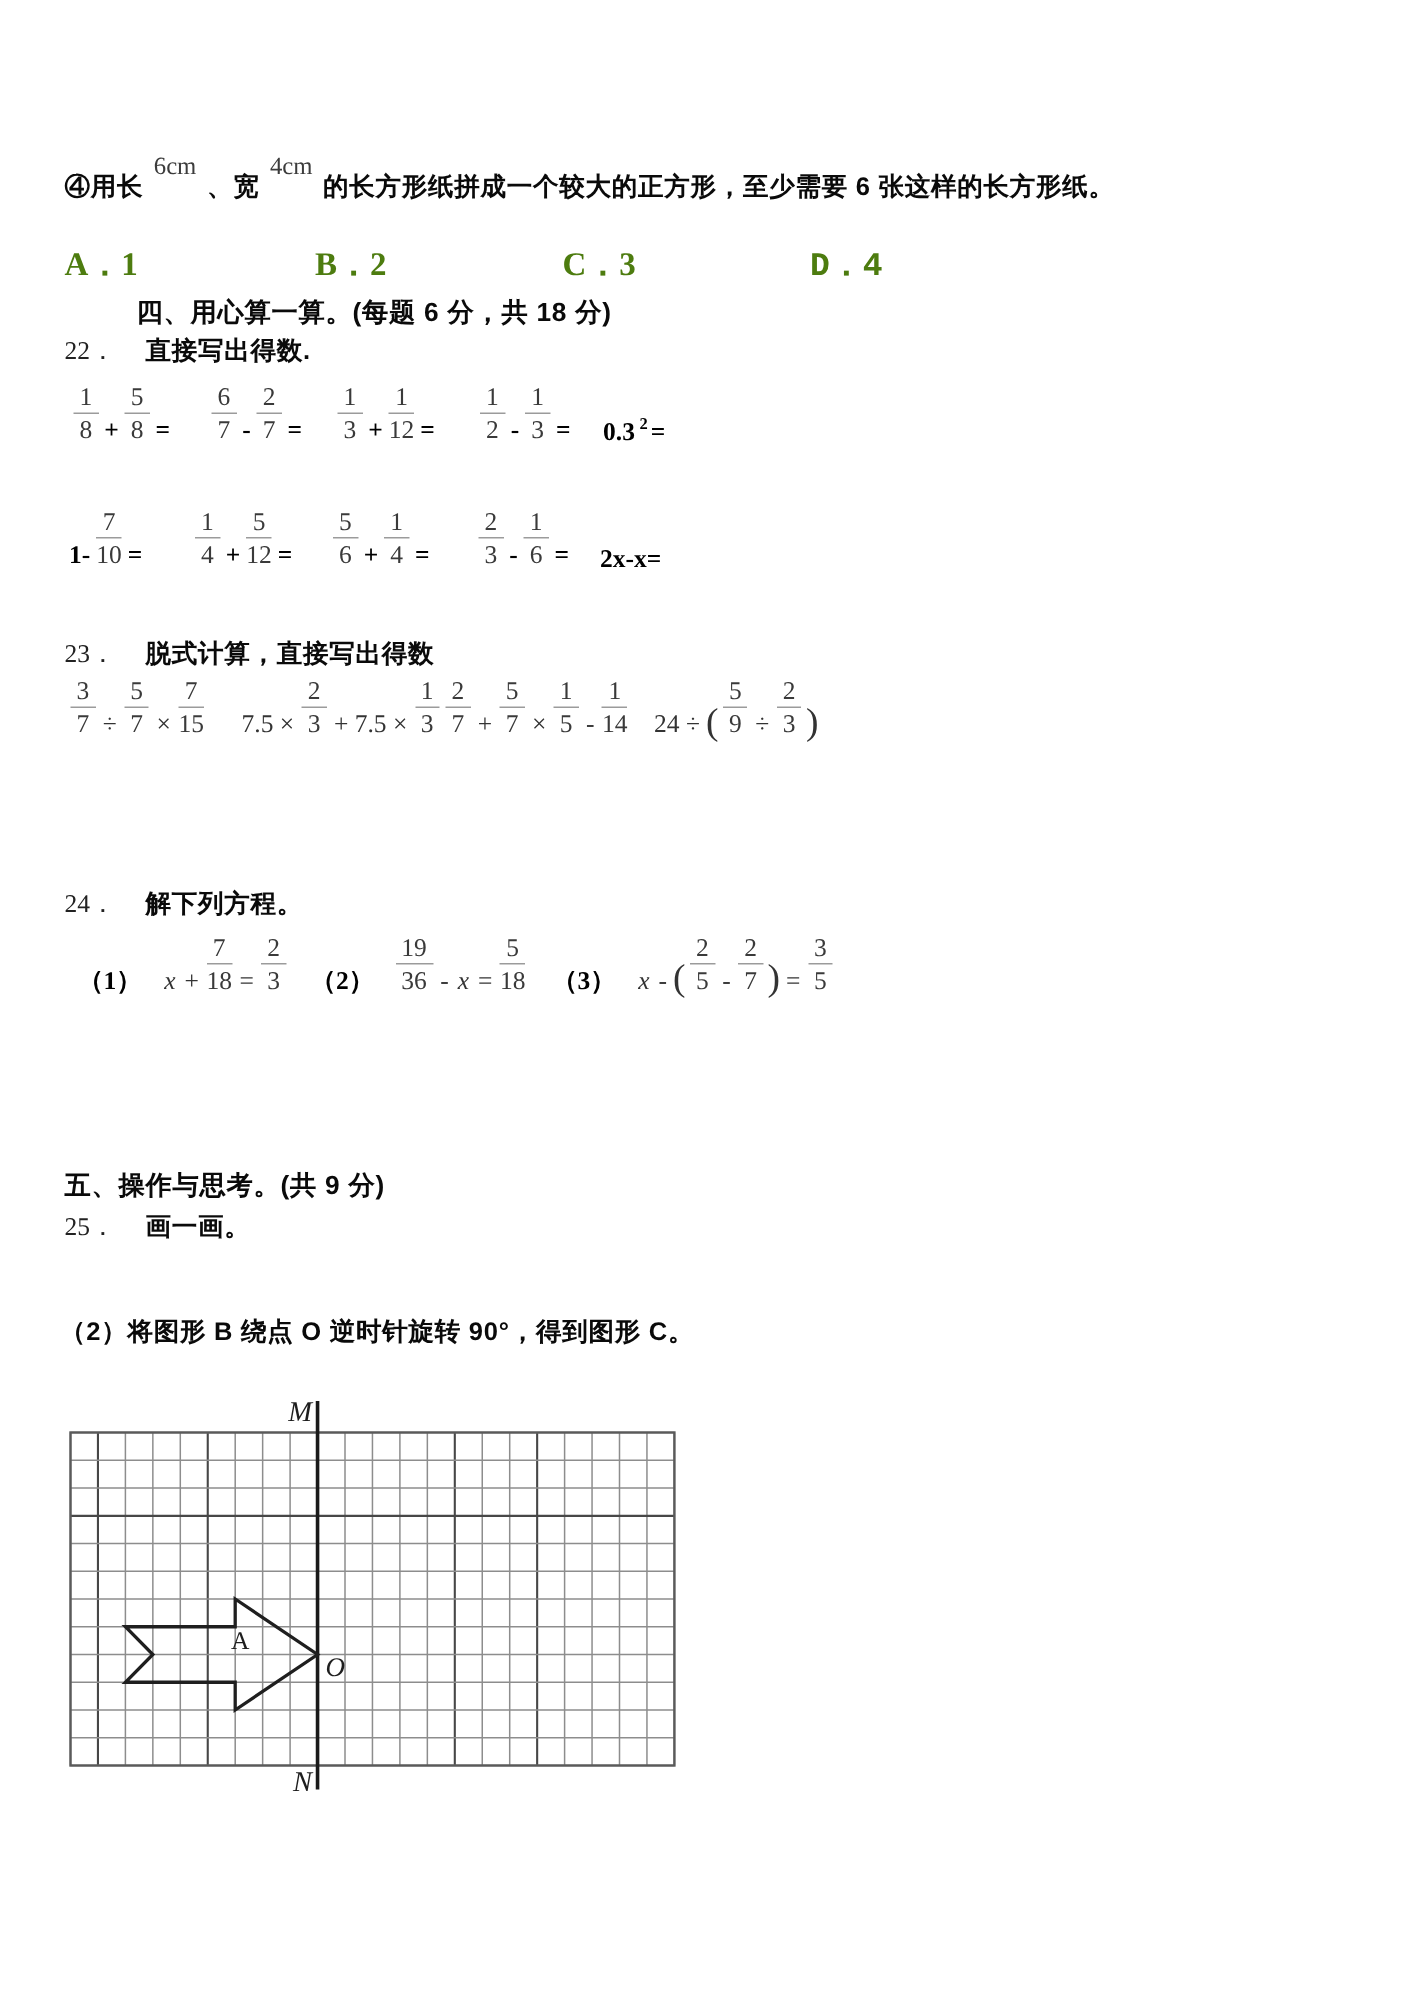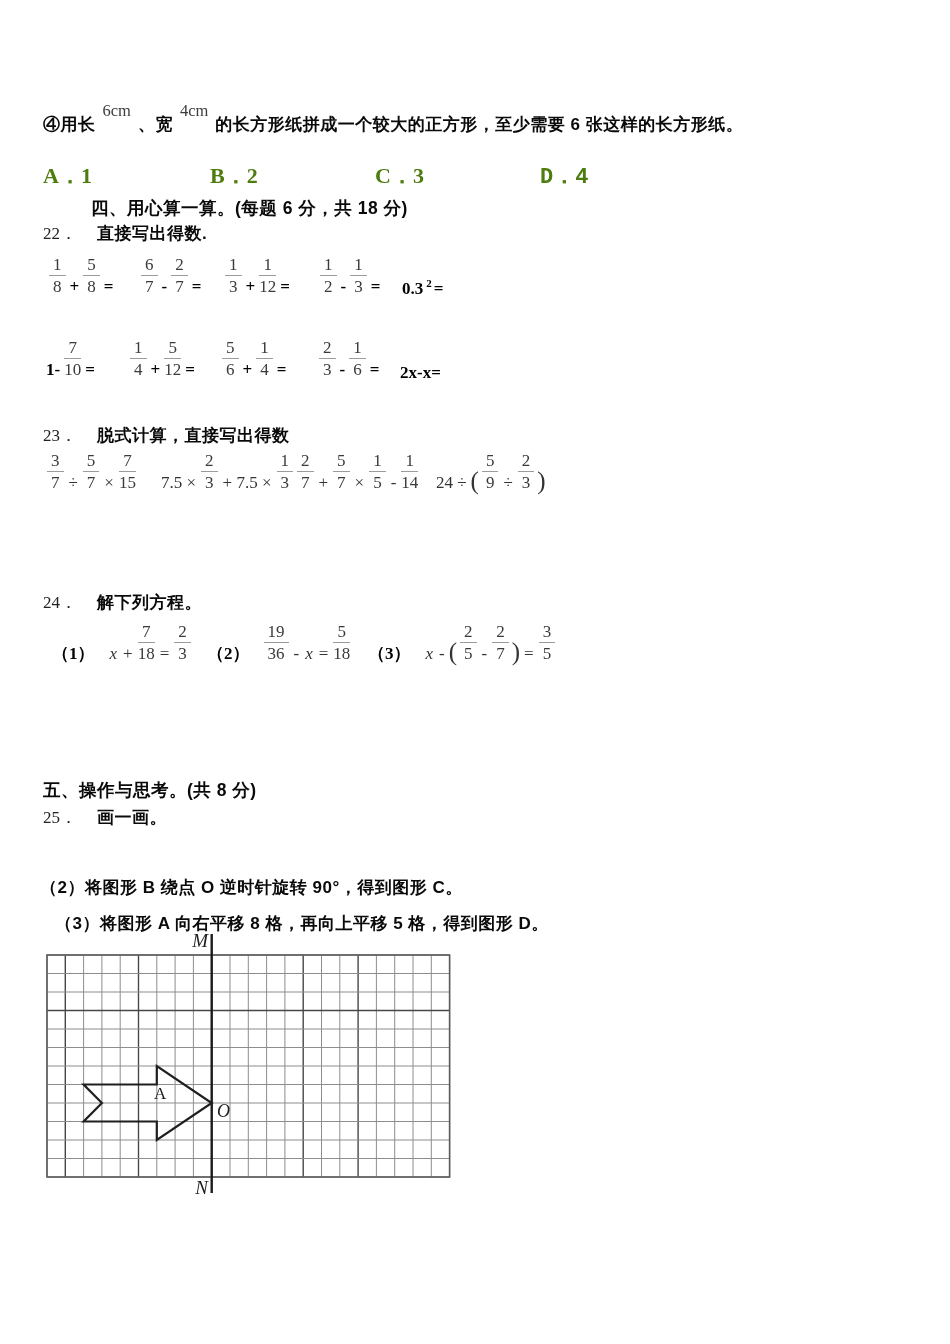--- a/index.html
+++ b/index.html
@@ -74,28 +74,27 @@
   <span class="mitem" style="left:433px;top:451px;"><span class="mop">24 ÷</span><span class="mparen">(</span><span class="frac"><span class="num">5</span><span class="den">9</span></span><span class="mop">÷</span><span class="frac"><span class="num">2</span><span class="den">3</span></span><span class="mparen">)</span></span>
 
   <div class="abs" style="left:43px;top:591px;">
     <span class="qnum">24．</span><span class="cn">解下列方程。</span>
   </div>
 
   <span class="mitem" style="left:52px;top:622px;"><span class="eqlabel">（1）</span><span><span class="mit">x</span><span class="mop">+</span><span class="frac"><span class="num">7</span><span class="den">18</span></span><span class="mop">=</span><span class="frac"><span class="num">2</span><span class="den">3</span></span></span></span>
   <span class="mitem" style="left:207px;top:622px;"><span class="eqlabel">（2）</span><span><span class="frac"><span class="num">19</span><span class="den">36</span></span><span class="mop">-</span><span class="mit">x</span><span class="mop">=</span><span class="frac"><span class="num">5</span><span class="den">18</span></span></span></span>
   <span class="mitem" style="left:368px;top:622px;"><span class="eqlabel">（3）</span><span><span class="mit">x</span><span class="mop">-</span><span class="mparen">(</span><span class="frac"><span class="num">2</span><span class="den">5</span></span><span class="mop">-</span><span class="frac"><span class="num">2</span><span class="den">7</span></span><span class="mparen">)</span><span class="mop">=</span><span class="frac"><span class="num">3</span><span class="den">5</span></span></span></span>
 
-  <div class="abs cn" style="left:43px;top:778px;font-size:17.5px;">五、操作与思考。(共 8 分)</div>
+  <div class="abs cn" style="left:43px;top:778px;font-size:17.5px;">五、操作与思考。(共 9 分)</div>
 
   <div class="abs" style="left:43px;top:806px;">
     <span class="qnum">25．</span><span class="cn">画一画。</span>
   </div>
 
   <div class="abs cn" style="left:40px;top:876px;">（2）将图形 B 绕点 O 逆时针旋转 90°，得到图形 C。</div>
-  <div class="abs cn" style="left:55px;top:912px;">（3）将图形 A 向右平移 8 格，再向上平移 5 格，得到图形 D。</div>
 
   <div class="figwrap">
     <svg width="420" height="272" viewBox="0 0 420 272">
       <g>
           <line x1="7" y1="29" x2="7" y2="251" stroke="#8d8d8d" stroke-width="1"></line>
           <line x1="25.3" y1="29" x2="25.3" y2="251" stroke="#474747" stroke-width="1.4"></line>
           <line x1="43.6" y1="29" x2="43.6" y2="251" stroke="#8d8d8d" stroke-width="1"></line>
           <line x1="61.900000000000006" y1="29" x2="61.900000000000006" y2="251" stroke="#8d8d8d" stroke-width="1"></line>
           <line x1="80.2" y1="29" x2="80.2" y2="251" stroke="#8d8d8d" stroke-width="1"></line>
           <line x1="98.5" y1="29" x2="98.5" y2="251" stroke="#474747" stroke-width="1.4"></line>

